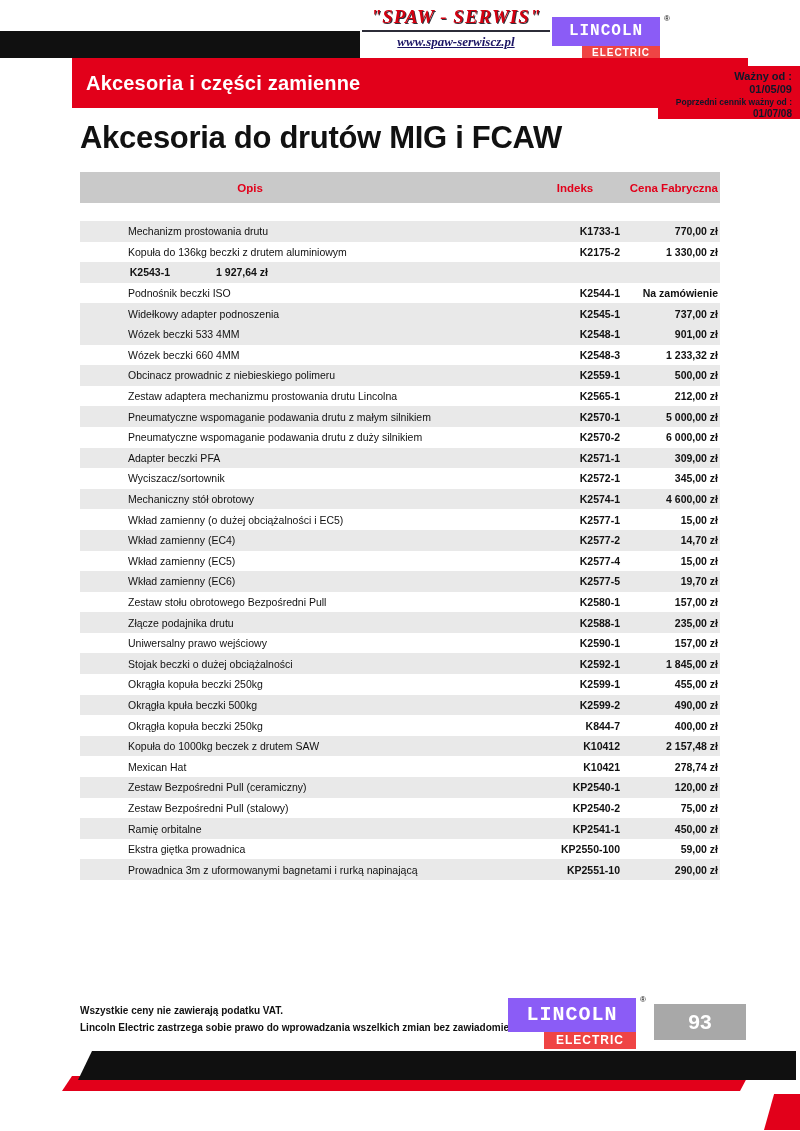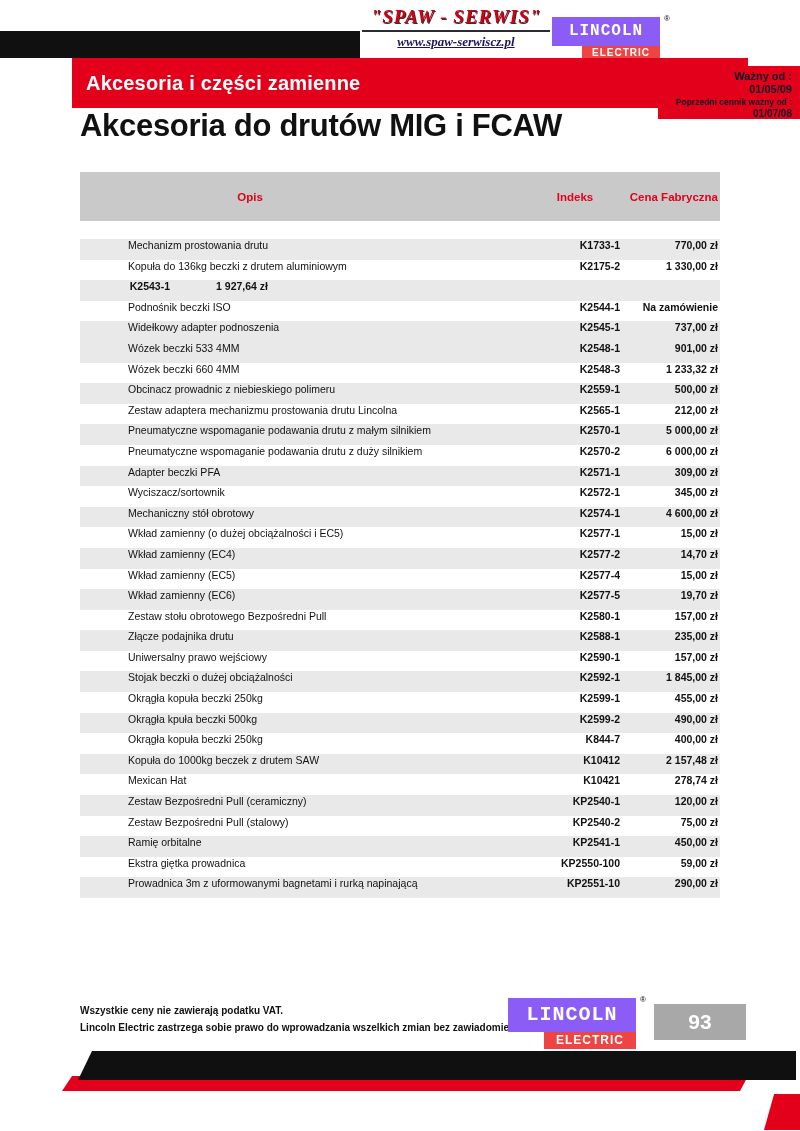--- a/index.html
+++ b/index.html
@@ -32,38 +32,38 @@
   .validity .l1 { font-size:11px; font-weight:bold; line-height:13px; }
   .validity .d1 { font-size:11px; font-weight:bold; line-height:13px; }
   .validity .l2 { font-size:8.5px; font-weight:bold; line-height:12px; }
   .validity .d2 { font-size:10px; font-weight:bold; line-height:12px; }
 
   .banner { position:absolute; left:72px; top:58px; width:676px; height:50px; background:#e2001a;
             display:flex; align-items:center; padding-left:14px; z-index:2; }
   .banner span { color:#fff; font-size:20px; font-weight:bold; letter-spacing:0.2px; }
 
   
-  .page-title { position:absolute; left:80px; top:108px; font-size:31px; font-weight:bold;
+  .page-title { position:absolute; left:80px; top:120px; font-size:31px; font-weight:bold;
                 color:#111; letter-spacing:-0.3px; }
 
   
   .table-wrap { position:absolute; left:80px; top:172px; width:640px; }
   .col-desc  { width:450px; }
   .col-index { width:90px; }
   .col-price { width:100px; }
 
-  .t-header { display:flex; background:#c9c9c9; height:49px; align-items:center;
+  .t-header { display:flex; background:#c9c9c9; height:31px; align-items:center;
               color:#e2001a; font-weight:bold; font-size:11.5px; }
   .t-header .col-desc  { text-align:center; padding-right:110px; }
   .t-header .col-index { text-align:center; }
   .t-header .col-price { text-align:right; padding-right:2px; }
 
   .t-spacer { height:18px; background:#fff; }
 
-  .t-row { display:flex; height:20.6px; align-items:flex-start; font-size:10.5px; color:#111; }
+  .t-row { display:flex; height:20.6px; align-items:center; font-size:10.5px; color:#111; }
   .t-row.stripe { background:#e9e9e9; }
   .t-row .col-desc  { padding-left:48px; }
   .t-row .col-index { text-align:right; font-weight:bold; }
   .t-row .col-price { text-align:right; font-weight:bold; padding-right:2px; }
 
   
   .note1 { position:absolute; left:80px; top:1005px; font-size:10px; font-weight:bold; color:#111; }
   .note2 { position:absolute; left:80px; top:1022px; font-size:10px; font-weight:bold; color:#111; }
 
   .lincoln-bottom { left:508px; top:998px; width:128px; }

